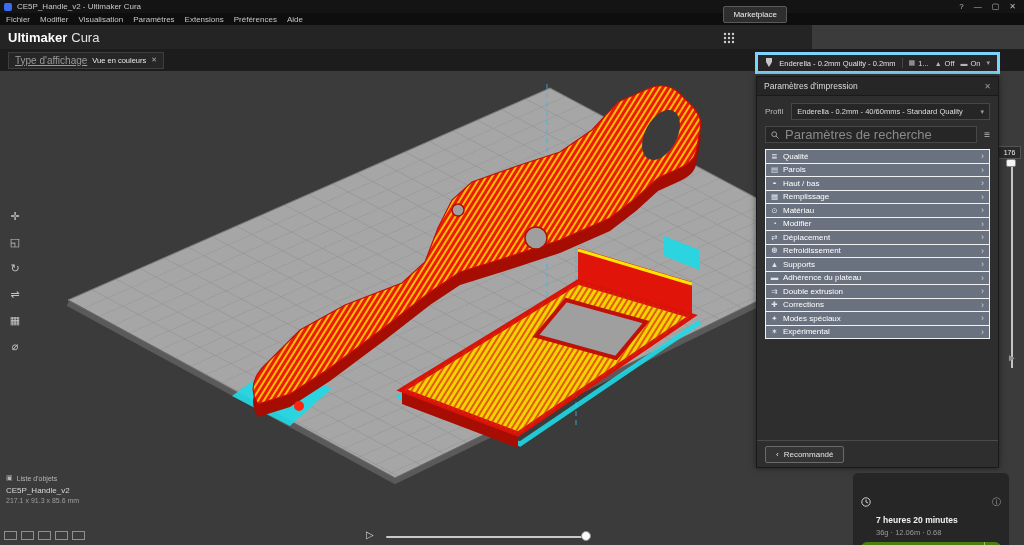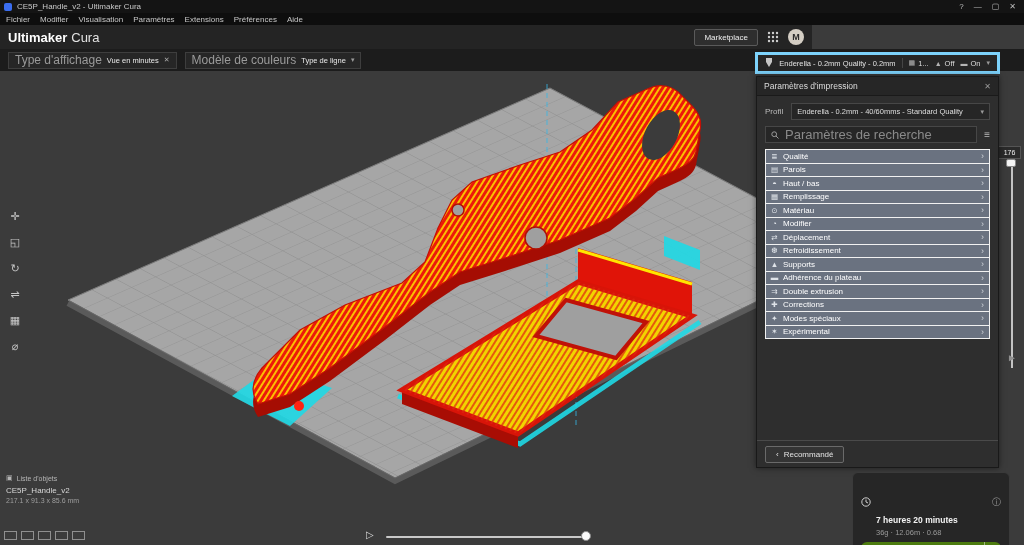--- a/index.html
+++ b/index.html
@@ -16,31 +16,31 @@
   .menu-item{font-size:8px;color:#c6c6c6;}
   .header{position:absolute;top:25px;left:0;width:812px;height:24px;background:#242424;
           display:flex;align-items:center;}
   .logo{display:flex;align-items:baseline;padding-left:8px;}
   .logo-bold{font-size:13px;font-weight:700;color:#ffffff;}
   .logo-light{font-size:13px;font-weight:300;color:#e3e3e3;margin-left:4px;}
   .stage-tabs{position:absolute;left:50%;top:25px;height:24px;transform:translateX(-50%);
               display:flex;align-items:center;gap:4px;}
   .tab{font-size:8px;font-weight:700;letter-spacing:1.2px;color:#9a9a9a;padding:4px 12px;border-radius:2px;}
   .tab.active{background:#f4f4f4;color:#161616;}
-  .header-right{margin-left:auto;display:flex;align-items:center;gap:9px;padding-right:8px;}
+  .header-right{margin-left:auto;display:flex;gap:9px;padding-right:25px;flex-direction:column;}
   .marketplace-btn{font-size:8px;color:#ededed;border:1px solid #5a5a5a;background:#2e2e2e;
                    padding:3px 9px;border-radius:2px;}
   .avatar{width:16px;height:16px;border-radius:50%;background:#d4cec4;color:#2b2b2b;
           font-size:9px;font-weight:700;display:flex;align-items:center;justify-content:center;}
   
   .stagebar{position:absolute;top:49px;left:0;width:1024px;height:22px;background:#1c1c1c;
             display:flex;align-items:center;}
   .dd-box{height:15px;background:#262626;border:1px solid #3e3e3e;display:flex;align-items:center;
           gap:5px;padding:0 6px;margin-left:8px;}
-  .dd-label{font-size:12px;color:#9a9a9a;}
+  .dd-label{font-size:10px;color:#9a9a9a;text-decoration:underline;}
   .dd-value{font-size:7.5px;color:#e8e8e8;}
   .dd-x{font-size:7px;color:#aaa;}
   .config-bar{position:absolute;right:24px;top:3px;height:16px;background:#262626;border:3px solid #7dd3fc;
               display:flex;align-items:center;gap:6px;padding:0 7px;}
   .cfg-txt{font-size:7.5px;color:#e0e0e0;white-space:nowrap;}
   .cfg-sep{width:1px;height:10px;background:#454545;}
   .cfg-item{display:flex;align-items:center;gap:3px;}
   .cfg-ico{font-size:7px;color:#b5b5b5;}
   .cfg-val{font-size:7.5px;color:#dddddd;}
   .caret{font-size:7px;color:#9a9a9a;}
@@ -212,27 +212,22 @@
           <circle cx="10" cy="10" r="1.2"></circle>
         </g>
     </svg>
     <div class="avatar">M</div>
   </div>
 </div>
 
 <div class="stagebar">
   <div class="dd-box">
     <span class="dd-label">Type d'affichage</span>
-    <span class="dd-value">Vue en minutes</span>
+    <span class="dd-value">Vue en couleurs</span>
     <span class="dd-x">✕</span>
-  </div>
-  <div class="dd-box">
-    <span class="dd-label">Modèle de couleurs</span>
-    <span class="dd-value">Type de ligne</span>
-    <span class="caret">▾</span>
   </div>
   <div class="config-bar">
     <svg width="8" height="10" viewBox="0 0 8 10">
       <path d="M1,0 H7 V4 L4,9 L1,4 Z" fill="#c6c6c6"></path>
     </svg>
     <span class="cfg-txt">Enderella - 0.2mm Quality - 0.2mm</span>
     <div class="cfg-sep"></div>
     <div class="cfg-item">
       <span class="cfg-ico">▦</span>
       <span class="cfg-val">1...</span>

